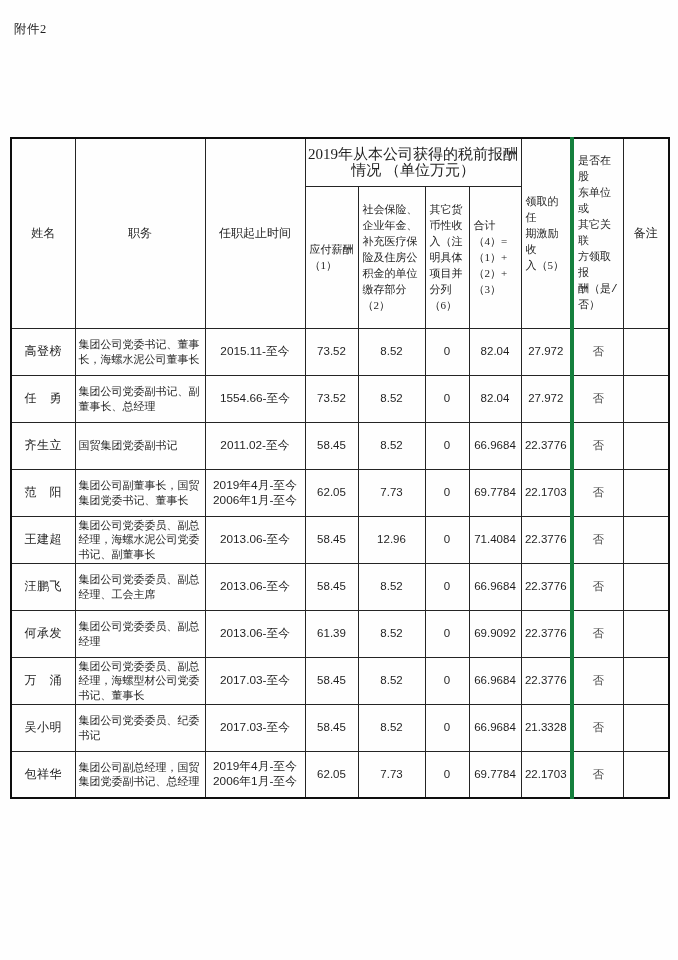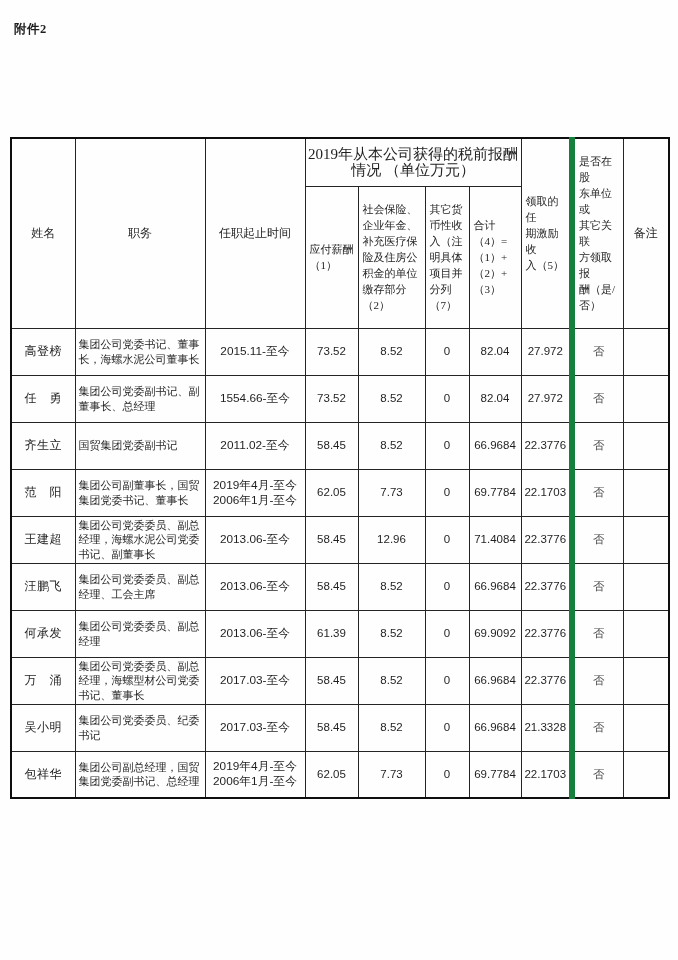--- a/index.html
+++ b/index.html
@@ -3,21 +3,21 @@
 <meta charset="utf-8">
 <style>
   html,body { margin:0; padding:0; background:#ffffff; }
   .page {
     position:relative; width:678px; height:960px; background:#fefefe;
     font-family:"Liberation Serif","DejaVu Serif",serif; color:#1f1f1f;
     overflow:hidden;
   }
   .attachment {
     position:absolute; left:14px; top:21px;
-    font-size:12.5px; font-weight:700; letter-spacing:0.5px;
+    font-size:12.5px; font-weight:400; letter-spacing:0.5px;
   }
   .title {
     position:absolute; top:61px; left:0; right:0; margin:0;
     text-align:center; font-size:20.5px; font-weight:bold; letter-spacing:1px;
   }
   table.main {
     position:absolute; left:10px; top:137px; width:658px;
     border-collapse:collapse; table-layout:fixed;
     border:2px solid #0e0e0e;
   }
@@ -38,21 +38,21 @@
   td.cell-pos { text-align:left; font-size:11px; line-height:14.5px; padding:0 3px; }
   td.cell-term {
     font-family:"Liberation Sans","DejaVu Sans",sans-serif;
     font-size:11.8px; line-height:15px;
   }
   td.cell-num {
     font-family:"Liberation Sans","DejaVu Sans",sans-serif;
     font-size:11.5px;
   }
   td.cell-no { color:#4d4d4d; font-size:11.5px; }
-  .heavy-left { border-left:6px solid #15803d; }
+  .heavy-left { border-left:4px solid #15803d;font-family:Liberation Mono, monospace; }
   .note {
     position:absolute; left:14px; top:835px; width:634px;
     font-size:13.5px; line-height:22px; white-space:pre-line;
     letter-spacing:0.2px;
   }
 </style>
 </head>
 <body>
 
 <div class="page">
@@ -99,21 +99,21 @@
 险及住房公
 积金的单位
 缴存部分
 （2）</th>
         <th class="sub-left">其它货
 币性收
 入（注
 明具体
 项目并
 分列
-（7）</th>
+（6）</th>
         <th class="sub-left">合计
 （4）=
 （1）+
 （2）+
 （3）</th>
       </tr>
 
       <tr class="data-row">
         <td class="cell-name">高登榜</td>
         <td class="cell-pos">集团公司党委书记、董事长，海螺水泥公司董事长</td>

